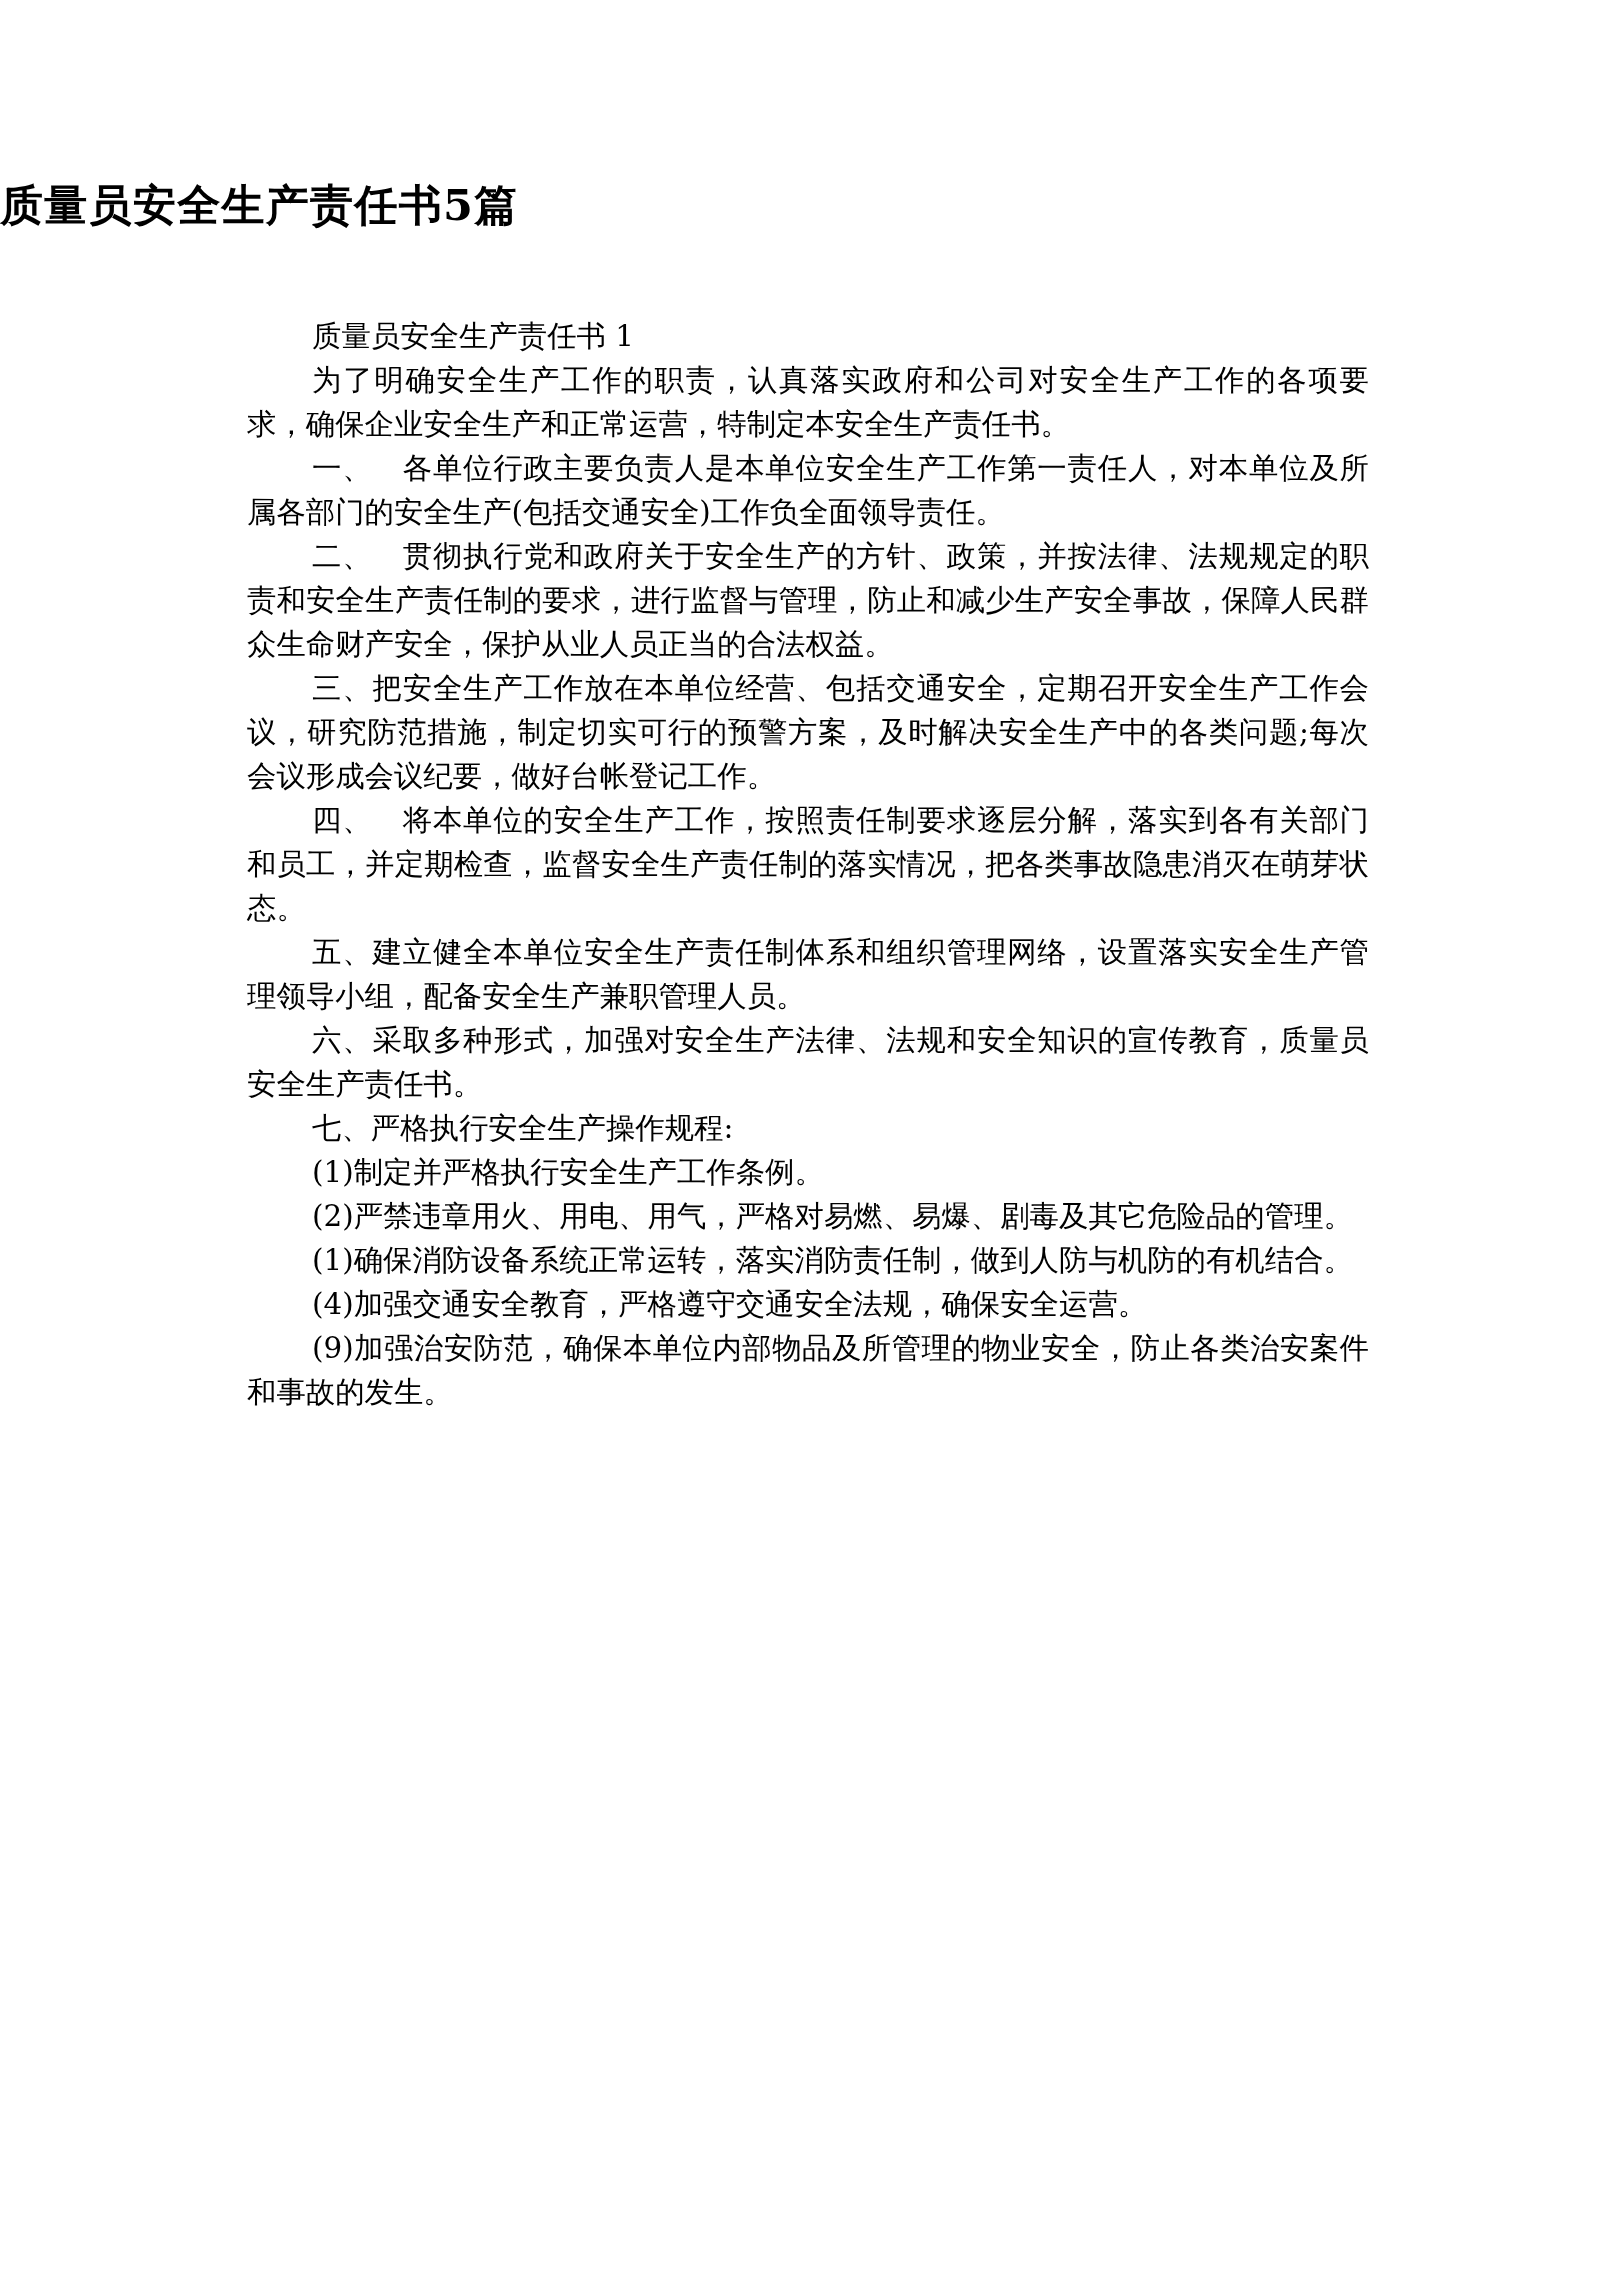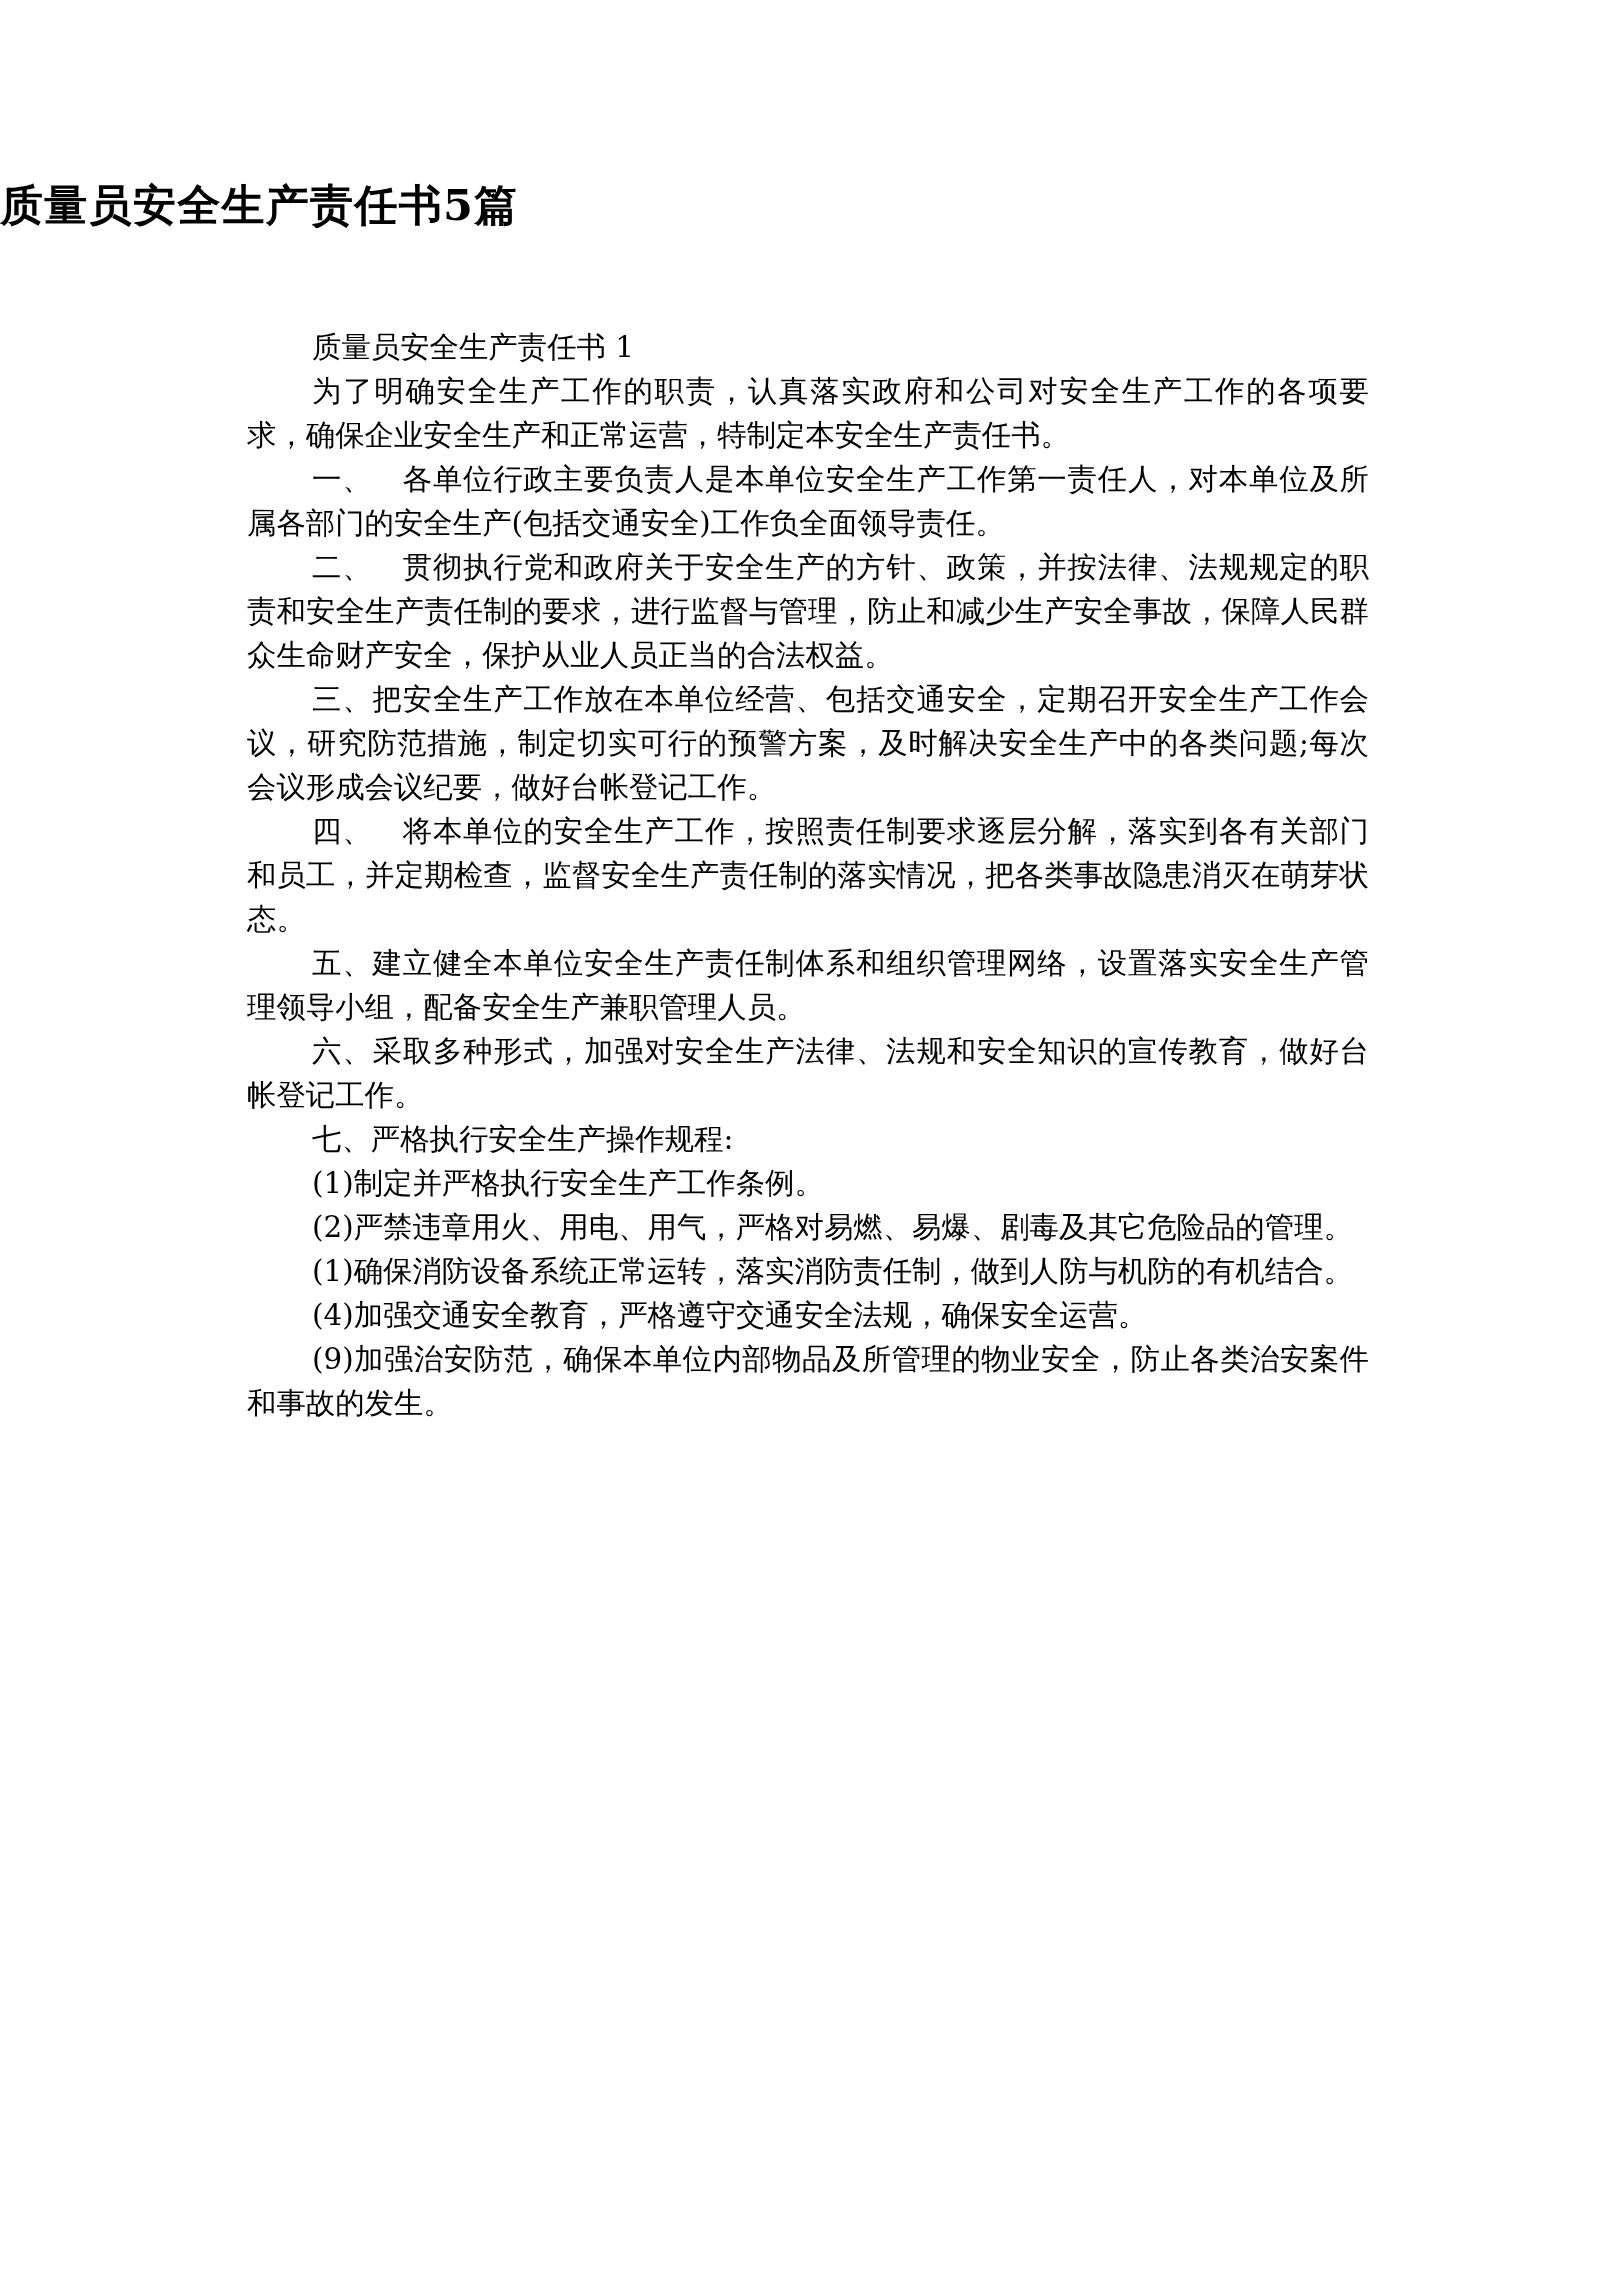--- a/index.html
+++ b/index.html
@@ -28,21 +28,21 @@
     width: 1623px;
     text-align: left;
     font-size: 43px;
     font-weight: bold;
     letter-spacing: 1.3px;
     line-height: 63px;
     white-space: pre;
   }
   .body-block {
     position: absolute;
-    top: 325px;
+    top: 314px;
     left: 247px;
     width: 1122px;
   }
   .para {
     font-size: 29.4px;
     line-height: 44px;
     text-align: justify;
     text-justify: inter-ideograph;
     text-align-last: left;
     margin: 0;
@@ -69,21 +69,21 @@
     <p class="para indent">一、　各单位行政主要负责人是本单位安全生产工作第一责任人，对本单位及所属各部门的安全生产(包括交通安全)工作负全面领导责任。</p>
 
     <p class="para indent">二、　贯彻执行党和政府关于安全生产的方针、政策，并按法律、法规规定的职责和安全生产责任制的要求，进行监督与管理，防止和减少生产安全事故，保障人民群众生命财产安全，保护从业人员正当的合法权益。</p>
 
     <p class="para indent">三、把安全生产工作放在本单位经营、包括交通安全，定期召开安全生产工作会议，研究防范措施，制定切实可行的预警方案，及时解决安全生产中的各类问题;每次会议形成会议纪要，做好台帐登记工作。</p>
 
     <p class="para indent">四、　将本单位的安全生产工作，按照责任制要求逐层分解，落实到各有关部门和员工，并定期检查，监督安全生产责任制的落实情况，把各类事故隐患消灭在萌芽状态。</p>
 
     <p class="para indent">五、建立健全本单位安全生产责任制体系和组织管理网络，设置落实安全生产管理领导小组，配备安全生产兼职管理人员。</p>
 
-    <p class="para indent">六、采取多种形式，加强对安全生产法律、法规和安全知识的宣传教育，做好台帐登记工作。</p>
+    <p class="para indent">六、采取多种形式，加强对安全生产法律、法规和安全知识的宣传教育，质量员安全生产责任书。</p>
 
     <p class="para indent">七、严格执行安全生产操作规程:</p>
 
     <p class="para indent">(1)制定并严格执行安全生产工作条例。</p>
 
     <p class="para indent">(2)严禁违章用火、用电、用气，严格对易燃、易爆、剧毒及其它危险品的管理。</p>
 
     <p class="para indent">(1)确保消防设备系统正常运转，落实消防责任制，做到人防与机防的有机结合。</p>
 
     <p class="para indent">(4)加强交通安全教育，严格遵守交通安全法规，确保安全运营。</p>

